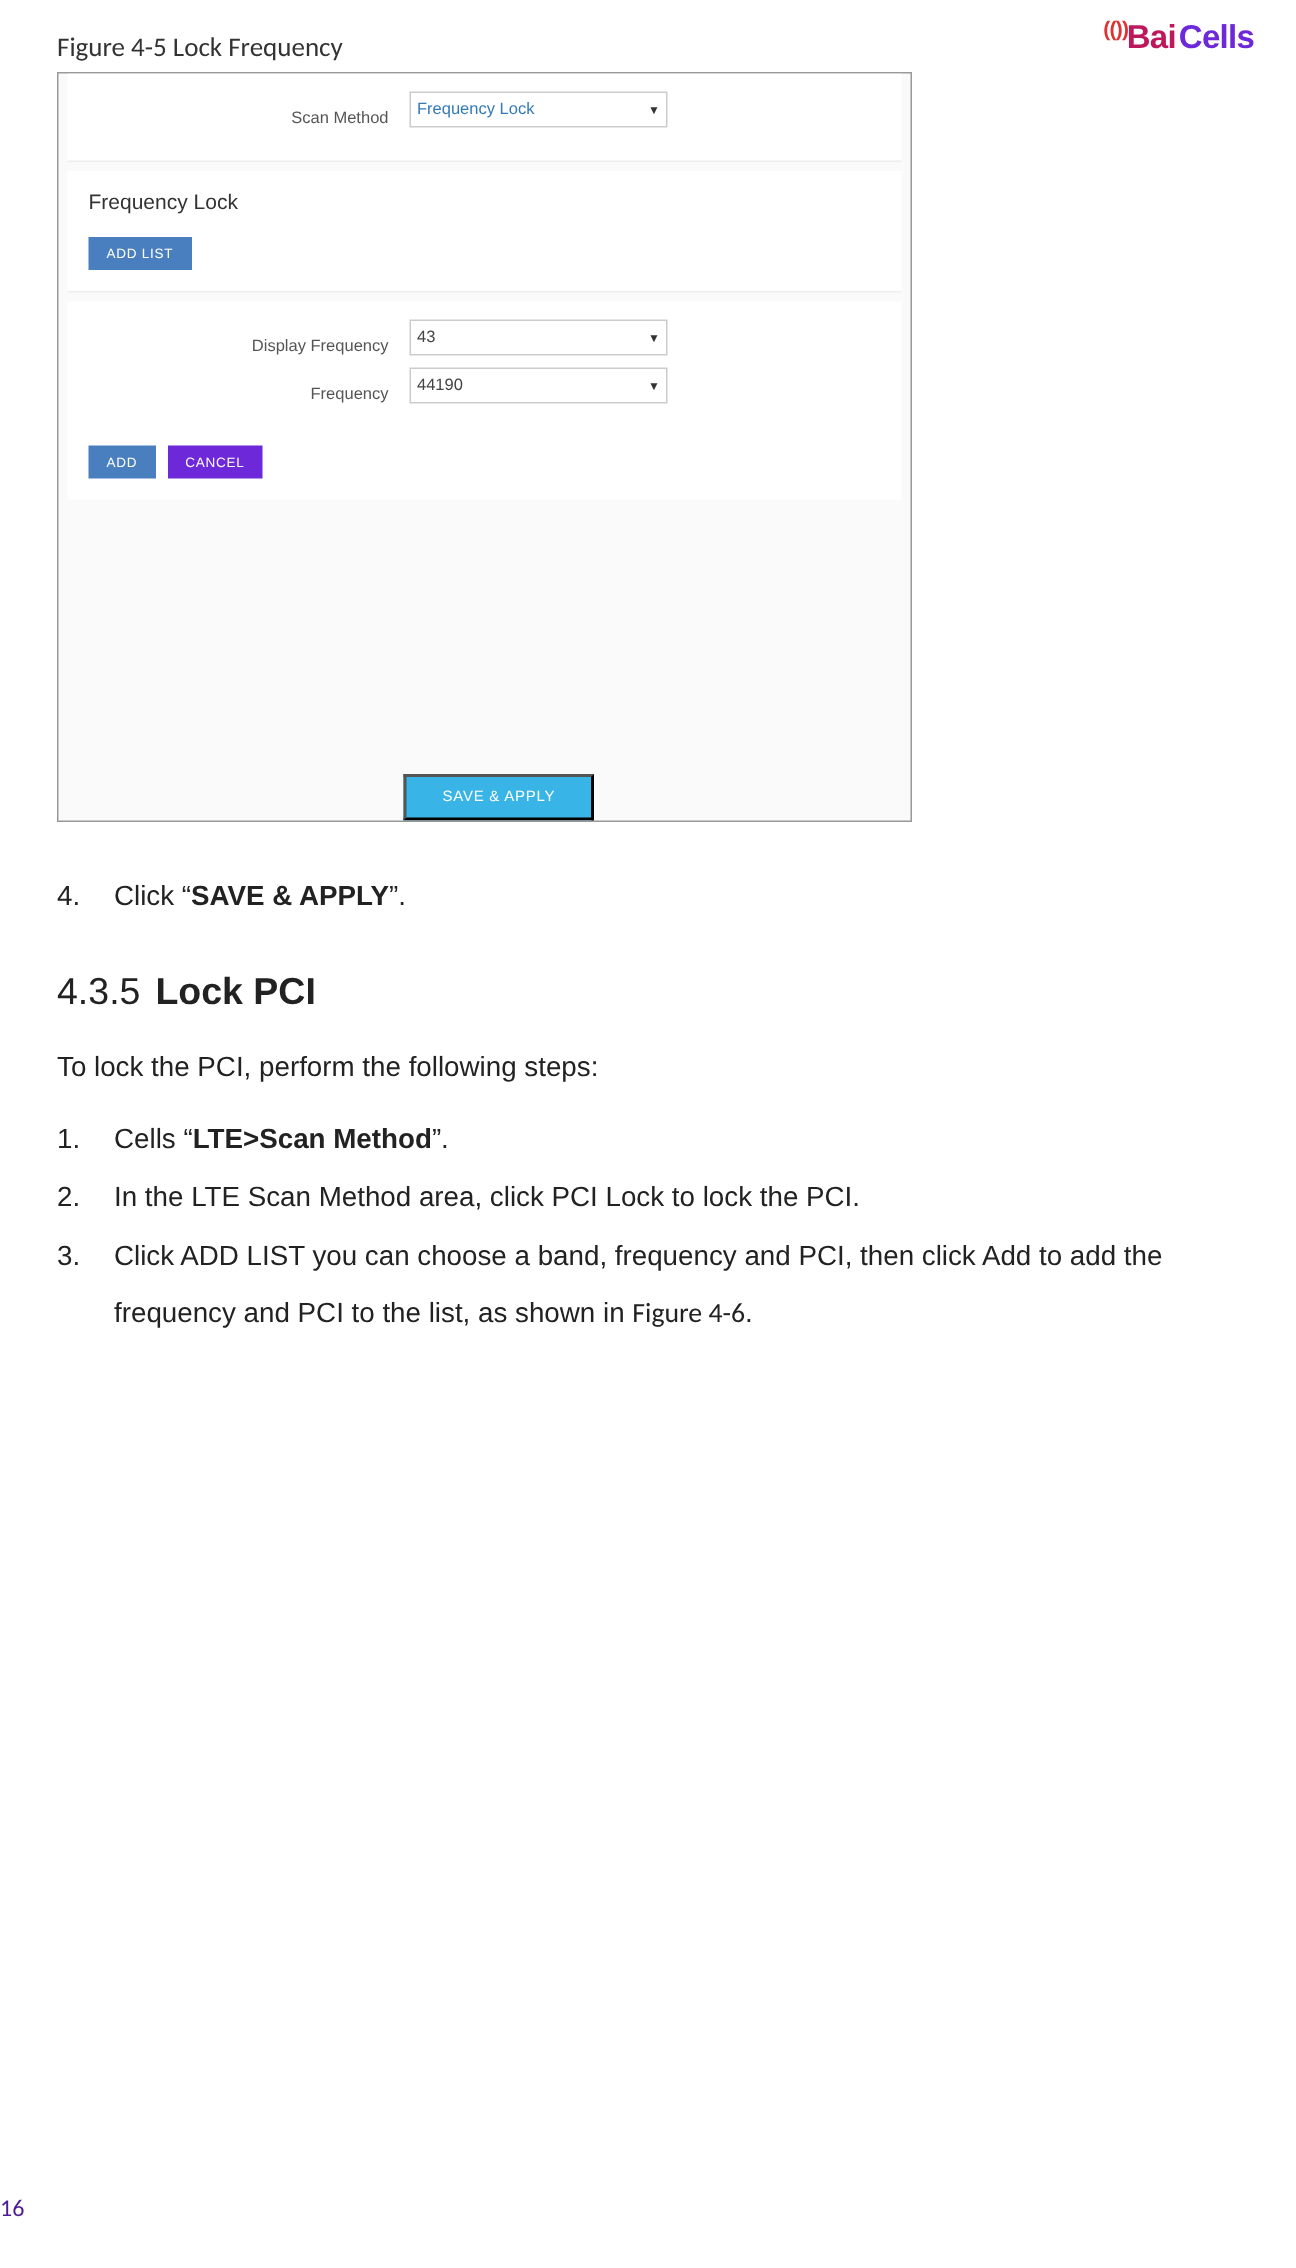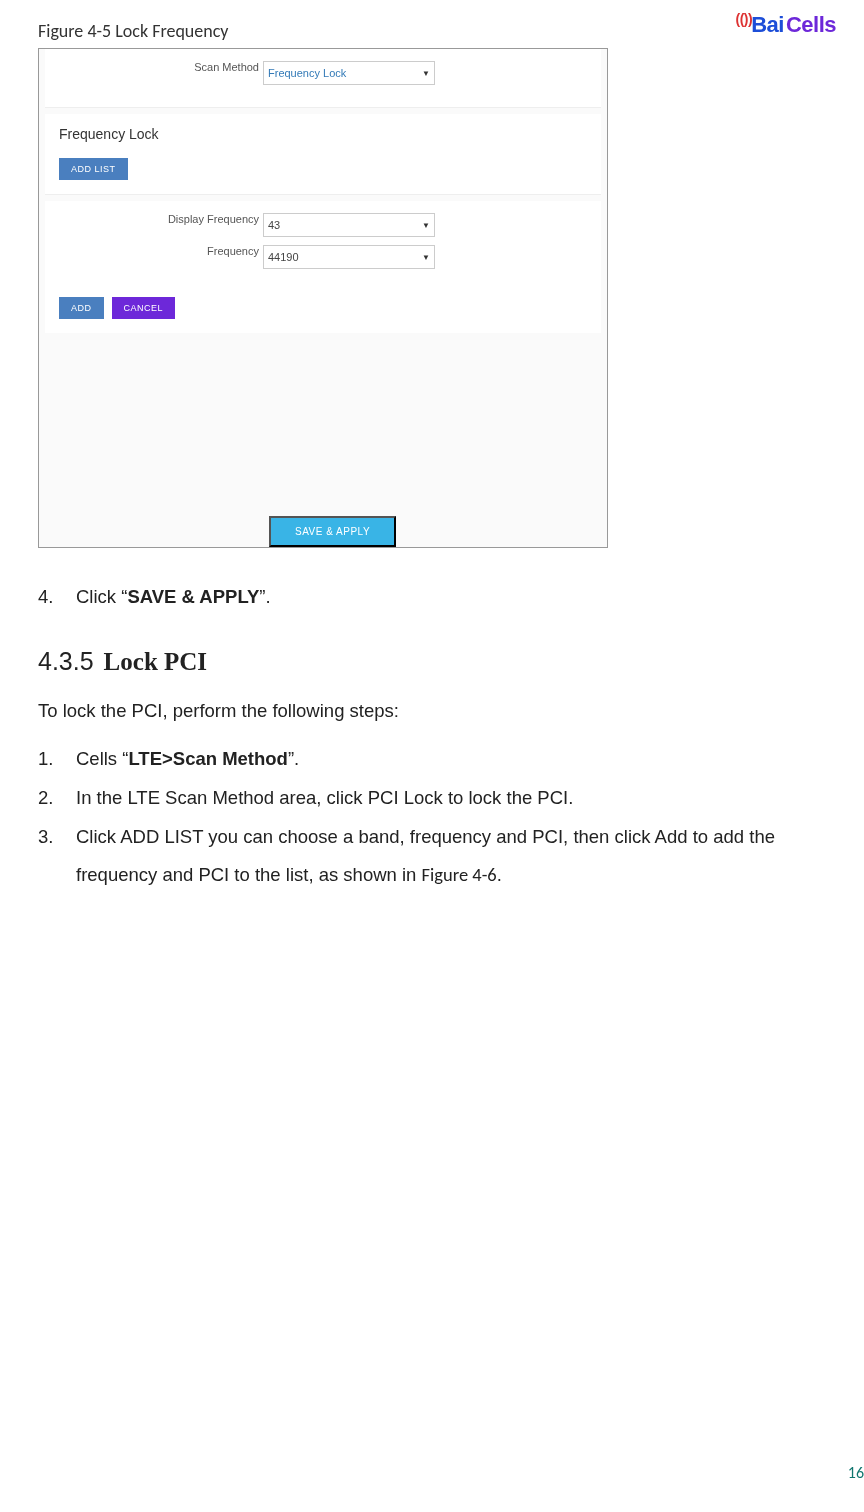--- a/index.html
+++ b/index.html
@@ -24,21 +24,21 @@
     display: flex;
     align-items: center;
     gap: 2px;
   }
   .logo .wifi {
     color: #d33;
     font-size: 14px;
     margin-right: -3px;
     transform: translateY(-6px);
   }
-  .logo .bai { color: #1d4ed8; }
+  .logo .bai { color: #be185d; }
   .logo .cells { color: #6d28d9; }
   .content { padding-left: 18px; padding-right: 0; }
   .figure-caption {
     font-family: Calibri, Arial, sans-serif;
     font-size: 18px;
     color: #333;
     margin-bottom: 6px;
   }
   .screenshot {
     border: 1px solid #999;
@@ -47,21 +47,21 @@
     background: #fafafa;
     overflow: hidden;
     font-family: "Segoe UI", Arial, sans-serif;
     color: #444;
     font-size: 12px;
     position: relative;
   }
   .panel { background: #fff; margin: 0 6px 6px 6px; border-bottom: 1px solid #eee; }
   .panel-title { font-size: 14px; color: #333; padding: 12px 14px 10px 14px; }
   .panel-body { padding: 4px 14px 14px 14px; }
-  .form-row { display: flex; align-items: flex-start; gap: 4px; margin: 8px 0; }
+  .form-row { display: flex; align-items: flex-end; gap: 14px; margin: 8px 0; }
   .form-row .lbl { width: 200px; text-align: right; font-size: 11px; color: #555; }
   .sel {
     width: 172px;
     height: 24px;
     border: 1px solid #ccc;
     font-size: 11px;
     color: #337ab7;
     padding: 0 4px;
     display: flex;
     align-items: center;
@@ -99,43 +99,43 @@
   .step-line { display: flex; gap: 20px; }
   .step-num { width: 18px; }
   .step-text { flex: 1; }
   .heading {
     font-family: Arial, sans-serif;
     font-size: 25px;
     margin-top: 30px;
     margin-bottom: 24px;
   }
   .heading .num { font-weight: normal; margin-right: 10px; }
-  .heading .title { font-weight: bold; font-family: Liberation Serif, serif; }
+  .heading .title { font-weight: bold; }
   .intro {
     font-family: Arial, sans-serif;
     font-size: 18.5px;
     margin-bottom: 18px;
   }
   .steps {
     font-family: Arial, sans-serif;
     font-size: 18.5px;
     line-height: 2.1;
   }
   .steps .step-line { margin-bottom: 0; }
   .bold { font-weight: bold; }
   .figref { font-family: Calibri, Arial, sans-serif; }
   .page-num {
     position: absolute;
     bottom: 30px;
     left: 0;
     width: 100%;
-    text-align: right;
+    text-align: left;
     font-family: Calibri, Arial, sans-serif;
     font-size: 16px;
-    color: #0f766e;
+    color: #4c1d95;
     margin-top: 24px;
   }
 </style>
 </head>
 <body>
 
 <div class="logo">
   <span class="wifi">(())</span>
   <span class="bai">Bai</span>
   <span class="cells">Cells</span>

